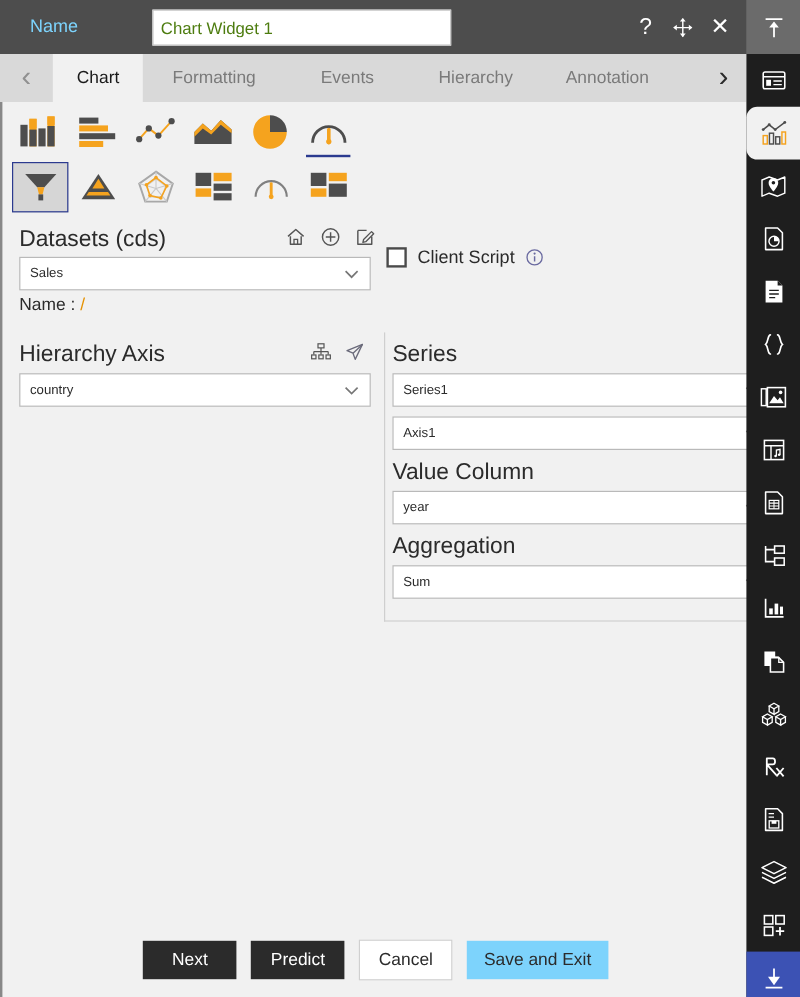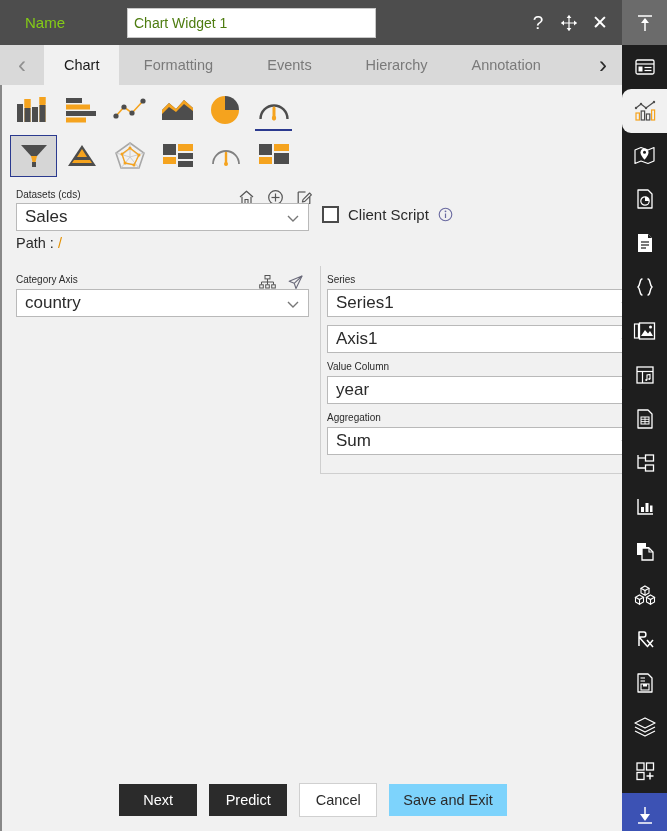--- a/index.html
+++ b/index.html
@@ -17,21 +17,21 @@
   }
 
   
   .titlebar {
     position: absolute; left: 0; top: 0;
     width: 622px; height: 45px;
     background: #4d4d4d;
     display: flex; align-items: center;
   }
   .titlebar .tb-label {
-    color: #84cc16;
+    color: #7dd3fc;
     font-size: 15px;
     margin-left: 25px;
     width: 100px;
   }
   .titlebar .tb-input {
     width: 249px; height: 30px;
     background: #ffffff;
     border: 1px solid #c8c8c8;
     color: #4d7c0f;
     font-size: 14px;
@@ -114,30 +114,30 @@
   }
   .icon-cell.selected {
     background: #d6d6d6;
     border: 1.5px solid #2b3a8f;
   }
   .icon-cell svg { display: block; }
 
   
   .datasets-block { padding: 10px 0 0 14px; position: relative; }
   .field-label {
-    font-size: 10px; color: #2b2b2b;
+    font-size: 19px; color: #2b2b2b;
     margin-bottom: 3px;
   }
   .sel {
     width: 293px; height: 28px;
     background: #ffffff;
     border: 1px solid #b9b9b9;
     display: flex; align-items: center;
     padding: 0 8px;
-    font-size: 17px; color: #2b2b2b;
+    font-size: 11px; color: #2b2b2b;
     position: relative;
     cursor: pointer;
   }
   .sel .chev {
     position: absolute; right: 8px; top: 50%;
     transform: translateY(-50%);
     width: 14px; height: 14px;
   }
   .ds-icons {
     position: absolute; left: 236px; top: 10px;
@@ -418,42 +418,42 @@
       <div class="sel">
         <span>Sales</span>
         <span class="chev">
           <svg width="14" height="14" viewBox="0 0 14 14">
               <polyline points="2,5 7,10 12,5" stroke="#777" stroke-width="1.4" fill="none"></polyline>
             </svg>
         </span>
       </div>
 
       <div class="path-line">
-        <span>Path :</span>
+        <span>Name :</span>
         <span class="slash">/</span>
       </div>
 
       <div class="client-script">
         <span class="cs-box"></span>
         <span class="cs-label">Client Script</span>
         <span class="cs-info">
           <svg width="15" height="15" viewBox="0 0 15 15">
             <circle cx="7.5" cy="7.5" r="6.3" stroke="#6a6aa0" stroke-width="1.1" fill="none"></circle>
             <circle cx="7.5" cy="4.3" r="0.9" fill="#6a6aa0"></circle>
             <line x1="7.5" y1="6.5" x2="7.5" y2="11" stroke="#6a6aa0" stroke-width="1.2"></line>
           </svg>
         </span>
       </div>
     </div>
 
     <div class="cols">
 
       <div class="col-left">
         <div class="grp">
-          <div class="field-label">Category Axis</div>
+          <div class="field-label">Hierarchy Axis</div>
           <div class="grp-icons">
             <span class="mini-icon">
               <svg width="17" height="17" viewBox="0 0 17 17">
                 <rect x="6" y="1.5" width="5" height="3.4" stroke="#555" stroke-width="1" fill="none"></rect>
                 <line x1="8.5" y1="5" x2="8.5" y2="8" stroke="#555" stroke-width="1"></line>
                 <line x1="2.5" y1="8" x2="14.5" y2="8" stroke="#555" stroke-width="1"></line>
                 <line x1="2.5" y1="8" x2="2.5" y2="10.5" stroke="#555" stroke-width="1"></line>
                 <line x1="8.5" y1="8" x2="8.5" y2="10.5" stroke="#555" stroke-width="1"></line>
                 <line x1="14.5" y1="8" x2="14.5" y2="10.5" stroke="#555" stroke-width="1"></line>
                 <rect x="0.7" y="10.8" width="3.6" height="3.2" stroke="#555" stroke-width="1" fill="none"></rect>

